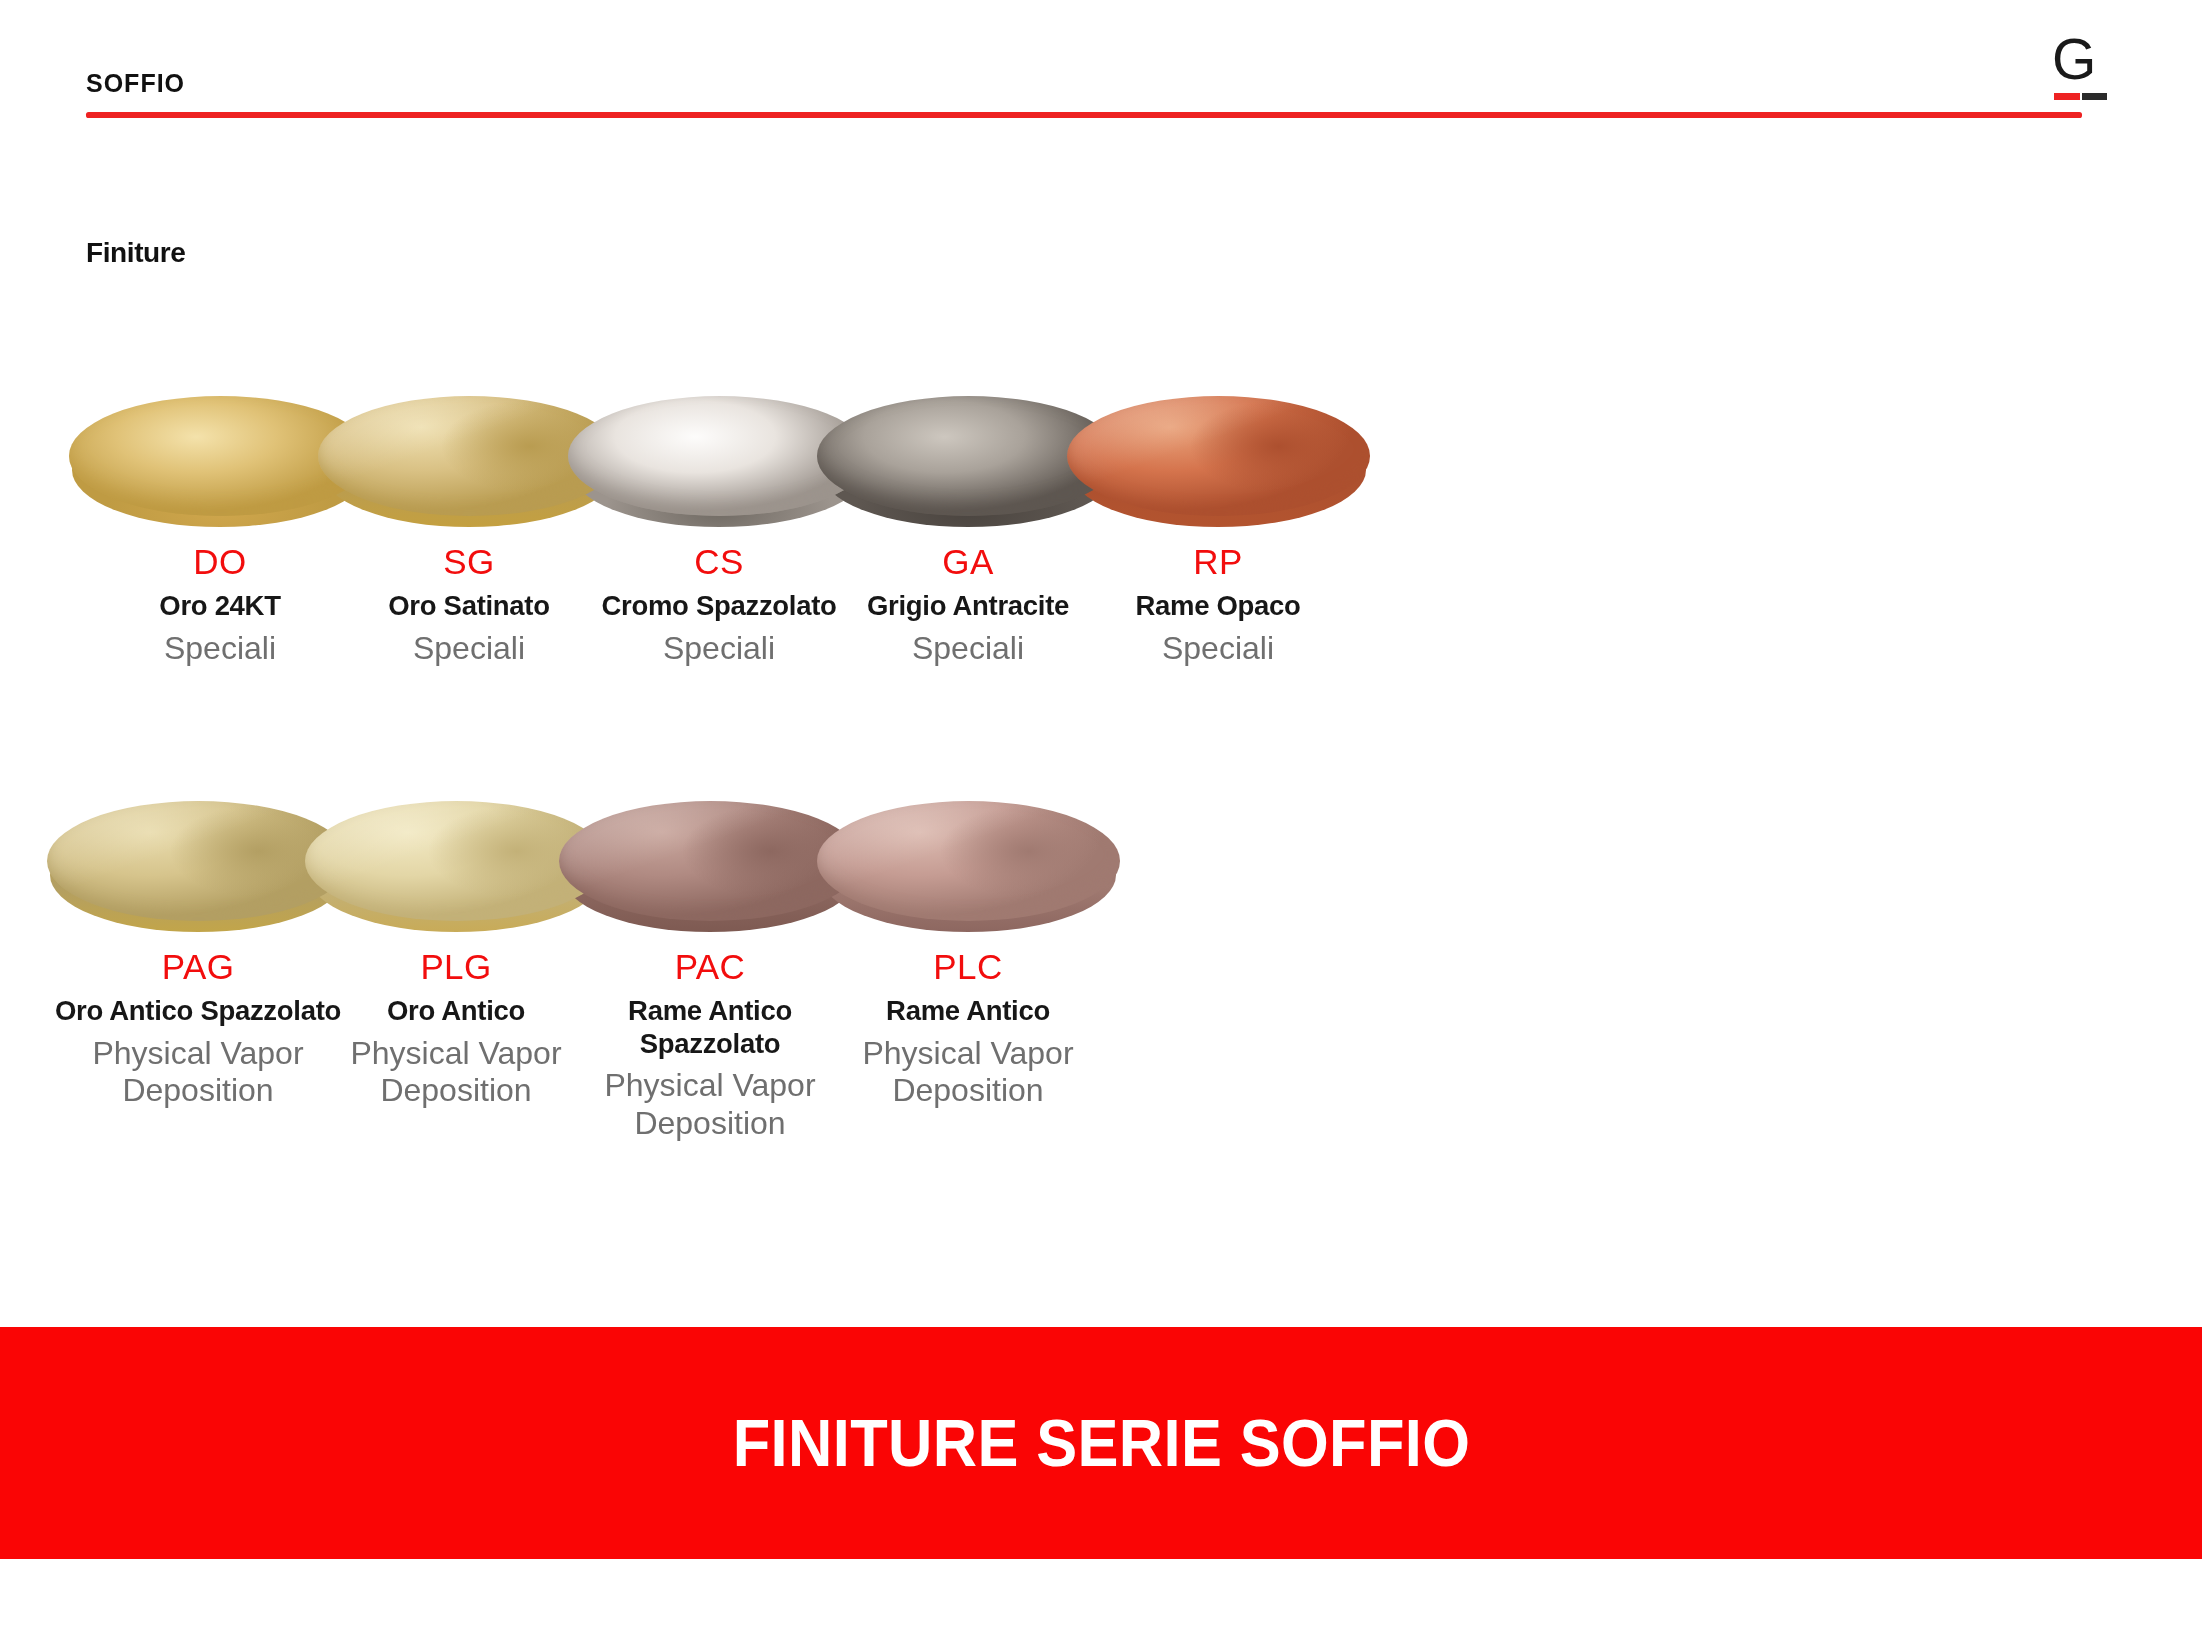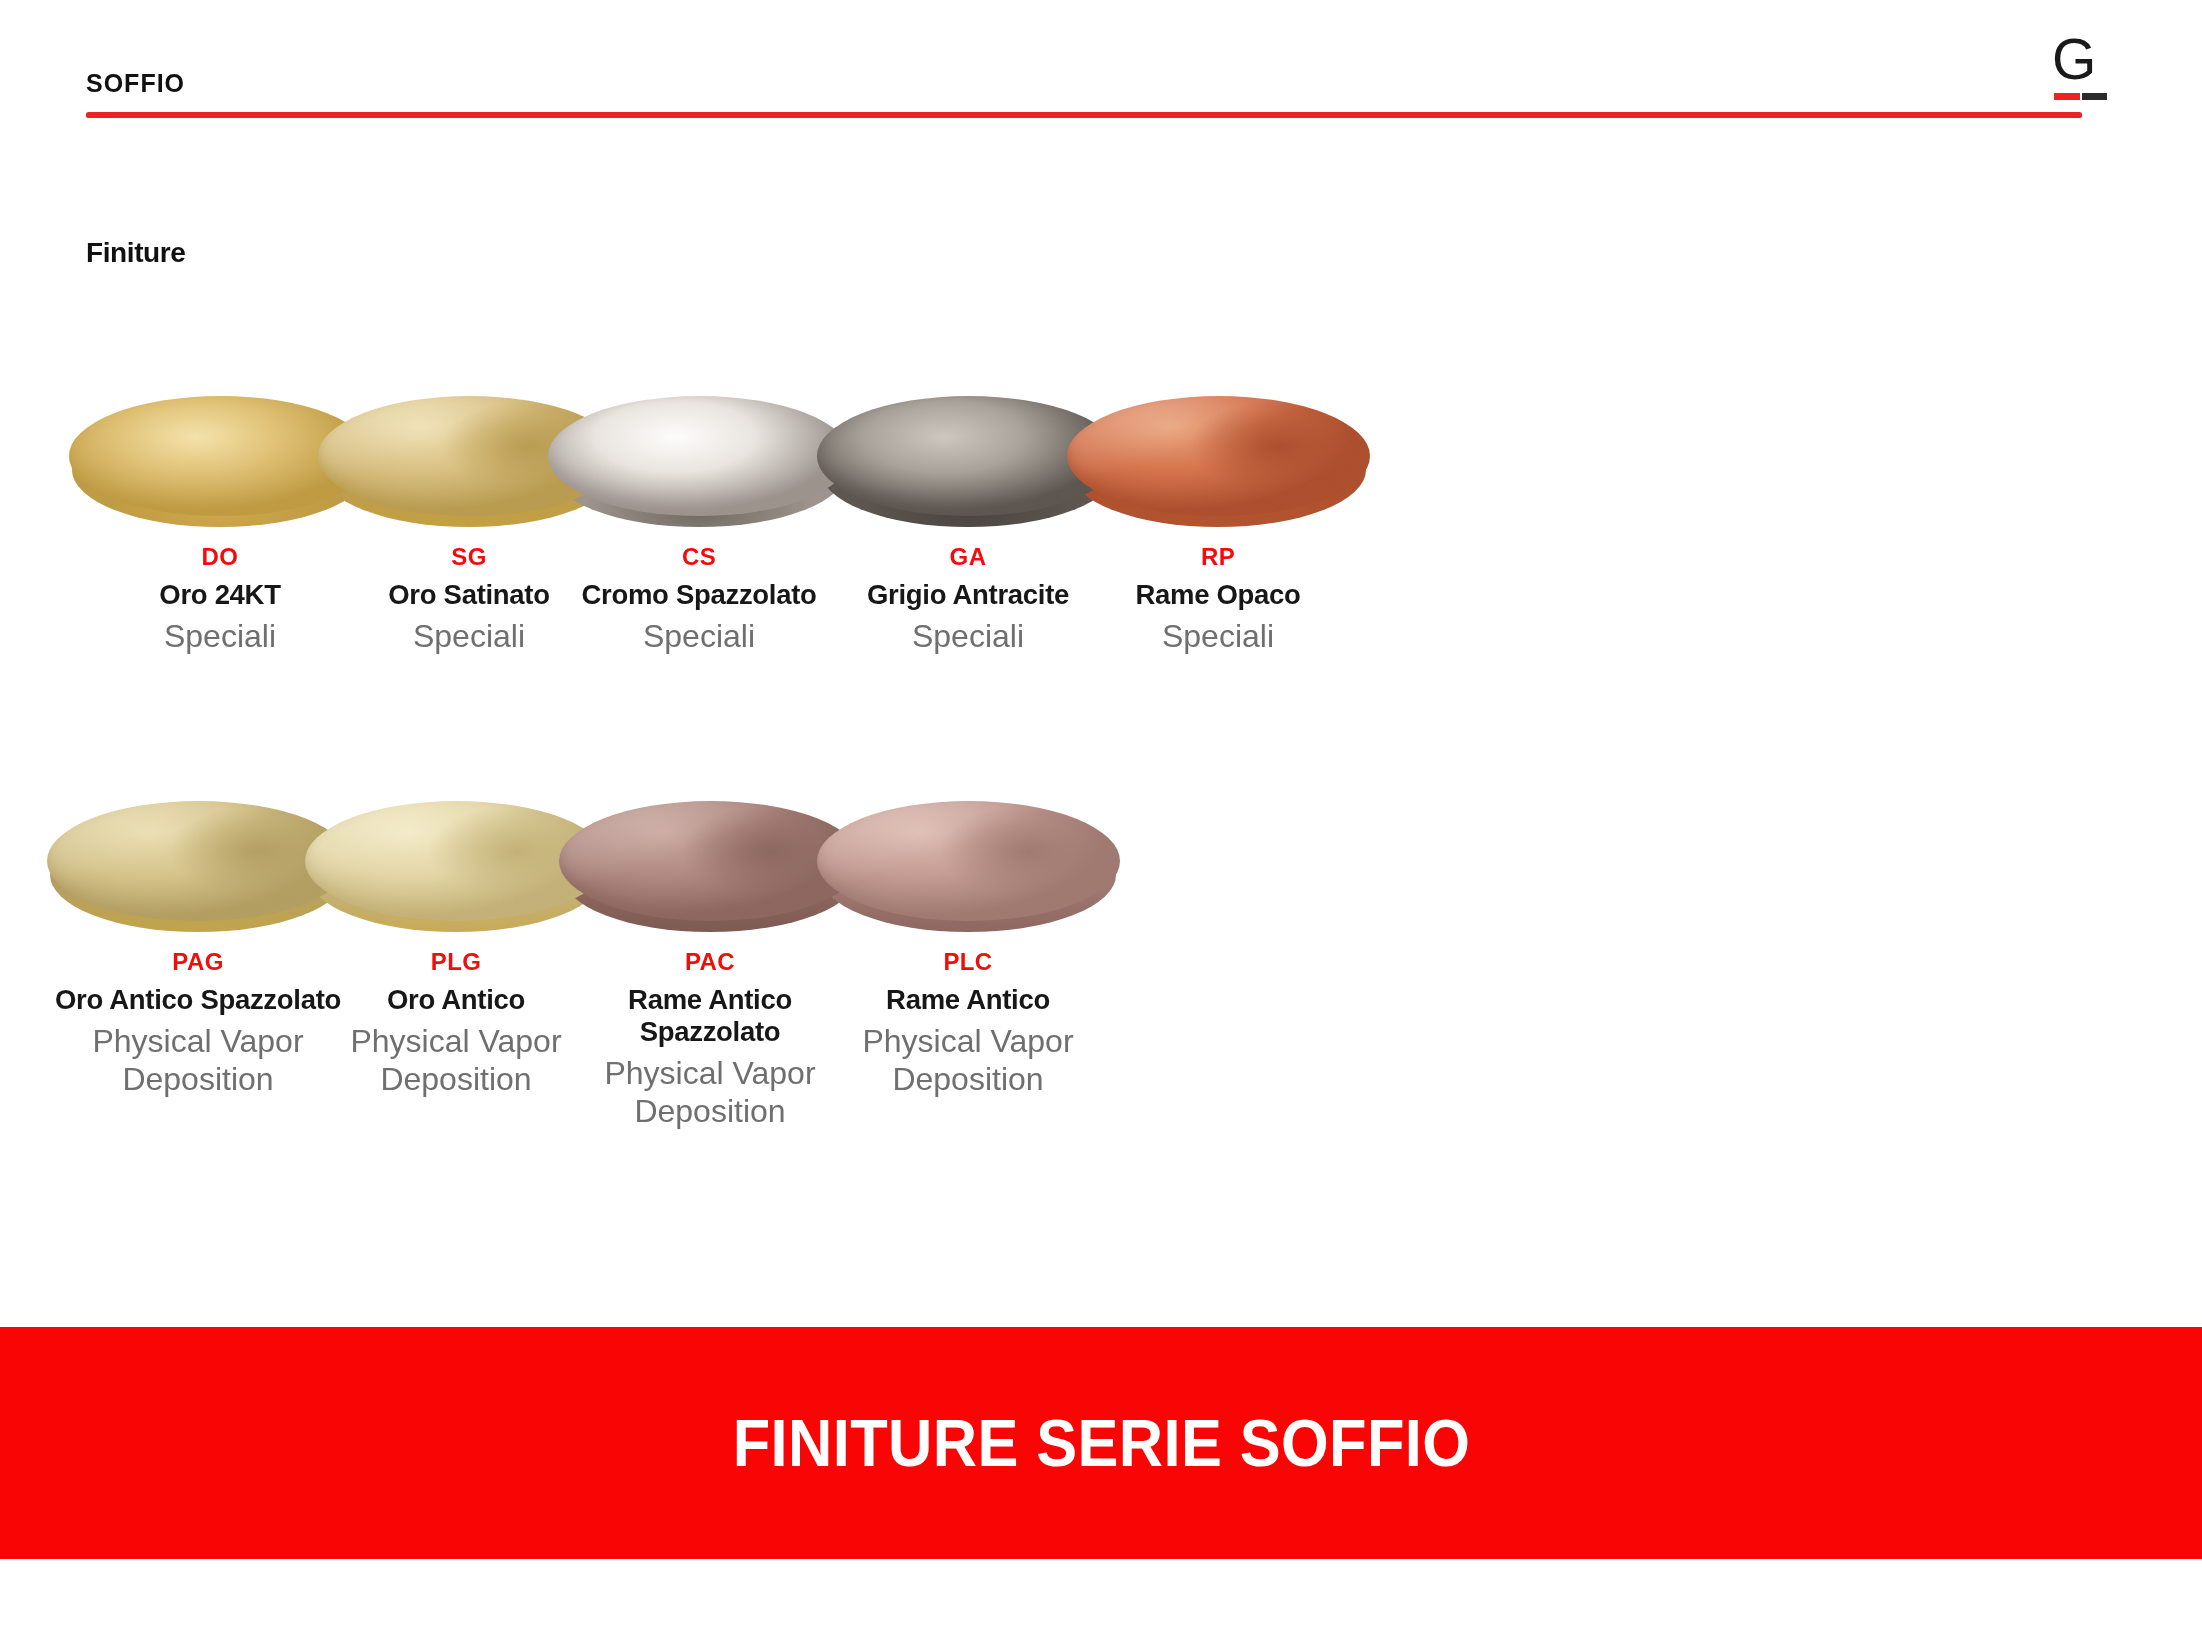--- a/index.html
+++ b/index.html
@@ -67,21 +67,21 @@
   }
   .disc-shade{
     position:absolute; left:3.4px; top:17px; width:296px; height:114px;
     border-radius:50% / 50%;
     z-index:0;
   }
   .disc-top{ z-index:2; }
 
   .labels{ position:absolute; left:0; top:153px; width:310px; text-align:center; }
   .code{
-    font-size:24px; font-weight:bold; color:#f20d0d;
+    font-size:35px; font-weight:normal; color:#f20d0d;
     line-height:1.05; letter-spacing:0.4px;
   }
   .name{
     margin-top:9.5px;
     font-size:27.5px; font-weight:bold; color:#171717;
     line-height:1.18; letter-spacing:-0.3px;
   }
   .tech{
     margin-top:6.9px;
     font-size:32px; font-weight:400; color:#6f6f6f;
@@ -149,21 +149,21 @@
         box-shadow: inset 0 -6.9px 15.5px -4.3px #b99c51;
       "></div>
           </div>
     </div>
     <div class="labels">
       <div class="code">SG</div>
       <div class="name">Oro Satinato</div>
       <div class="tech">Speciali</div>
     </div>
       </div>
-      <div class="cell" style="left: 544px;">
+      <div class="cell" style="left: 564px;">
     <div class="swatch-wrap">
       <div class="swatch">
       <div class="disc-shade" style="background:radial-gradient(ellipse 70% 80% at 50% 85%, #6f6962 0%, #9c948d 55%, #9c948d 100%);"></div>
       <div class="disc disc-top" style="
         background:
           radial-gradient(ellipse 55% 62% at 42% 34%, #fdfcfb 0%, #e9e4df 48%, #9c948d 100%);
         box-shadow: inset 0 -8.6px 19px -5.2px #9c948d;
       "></div>
           </div>
     </div>

